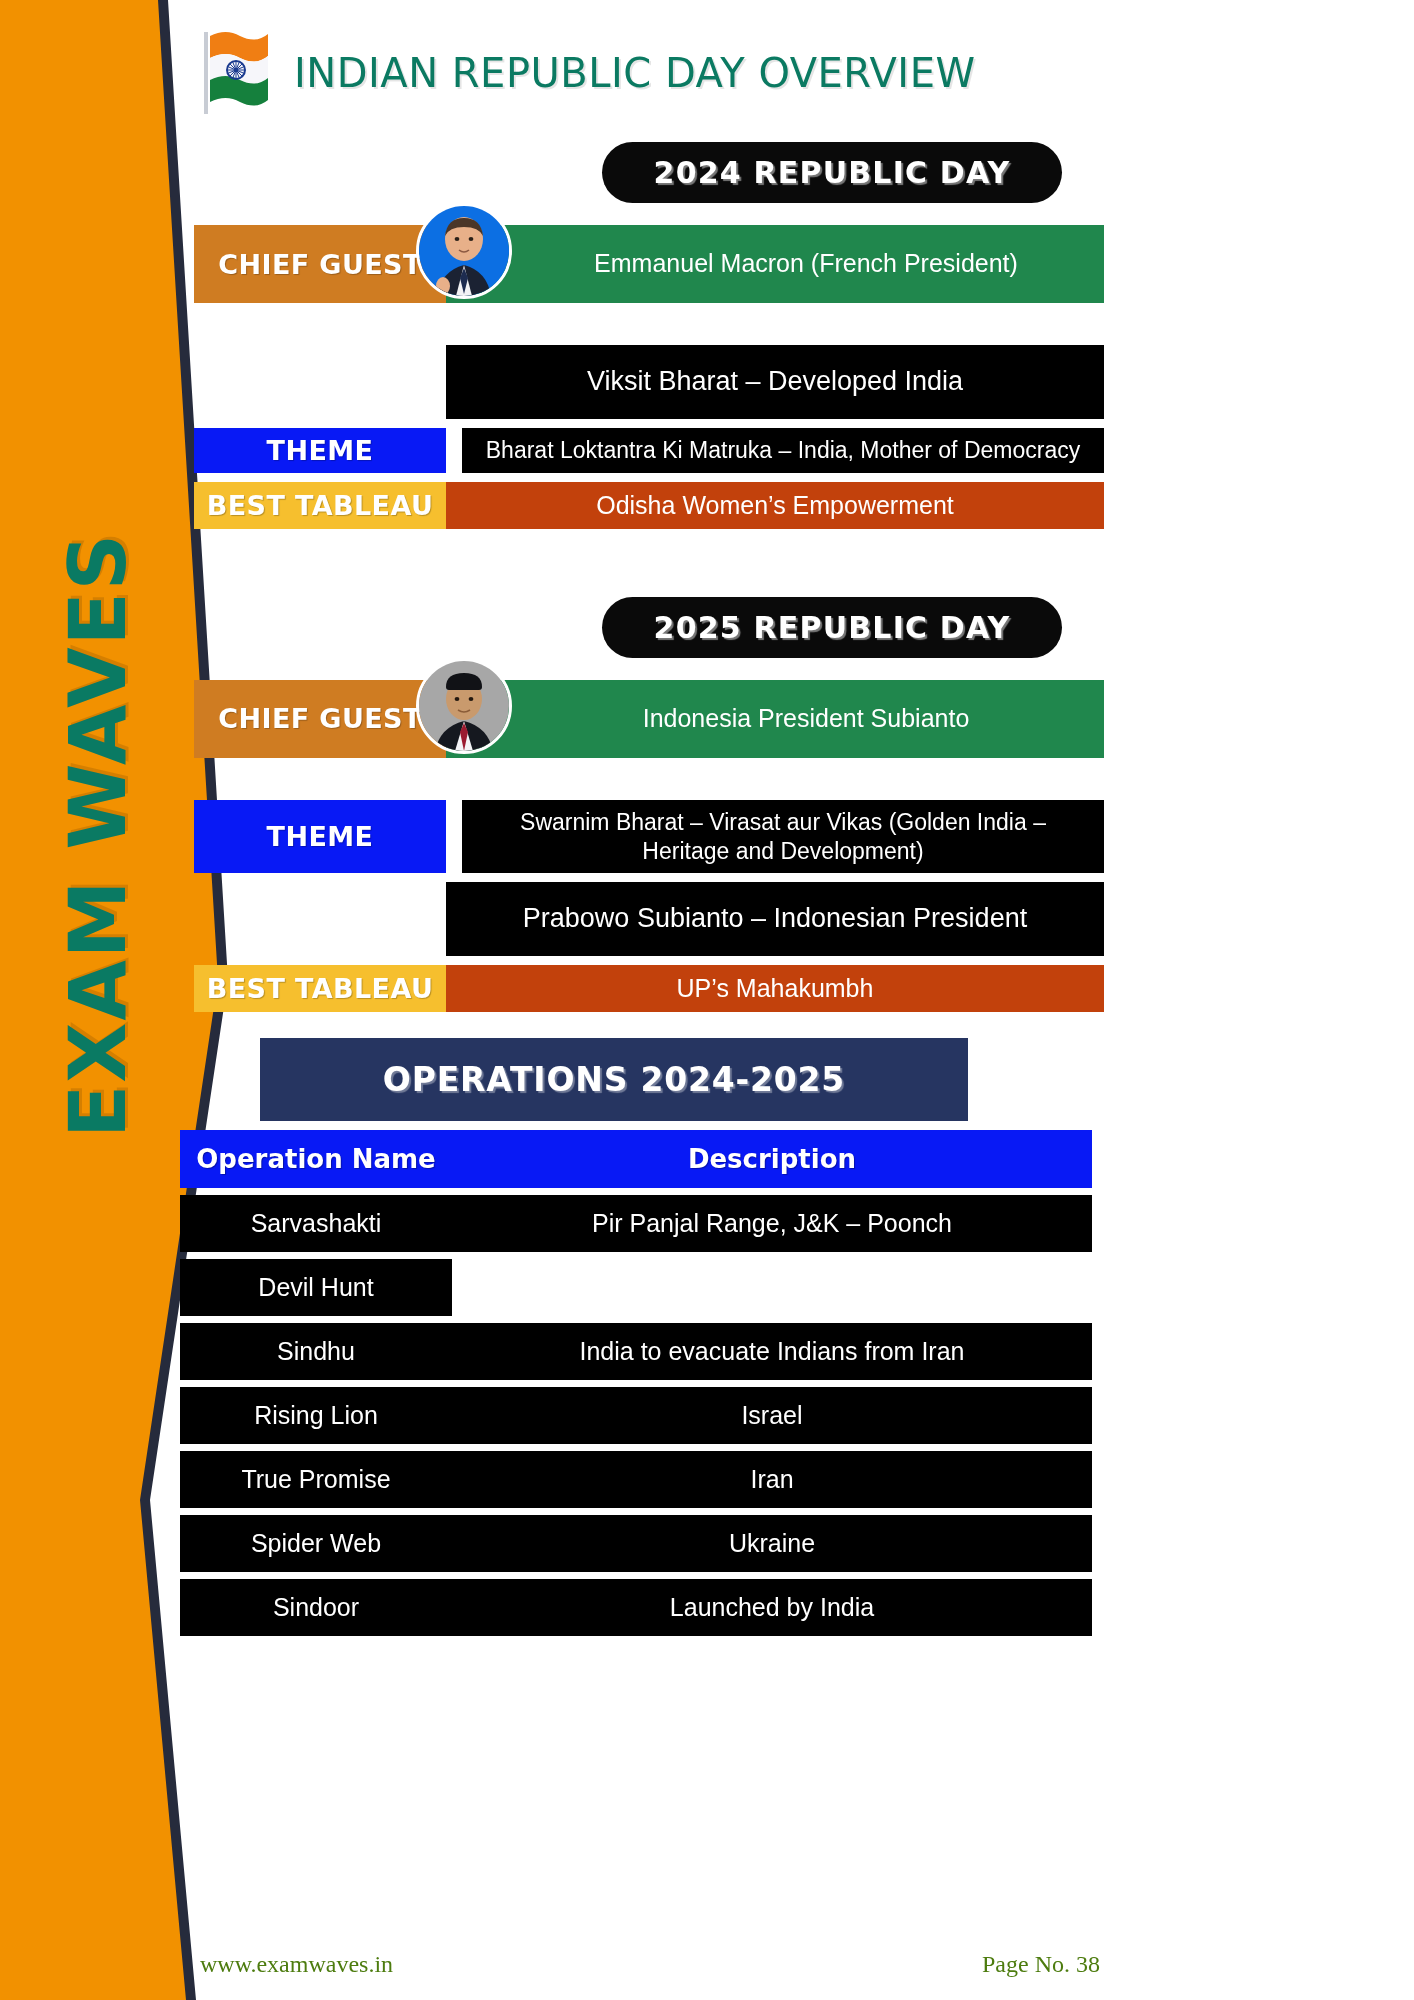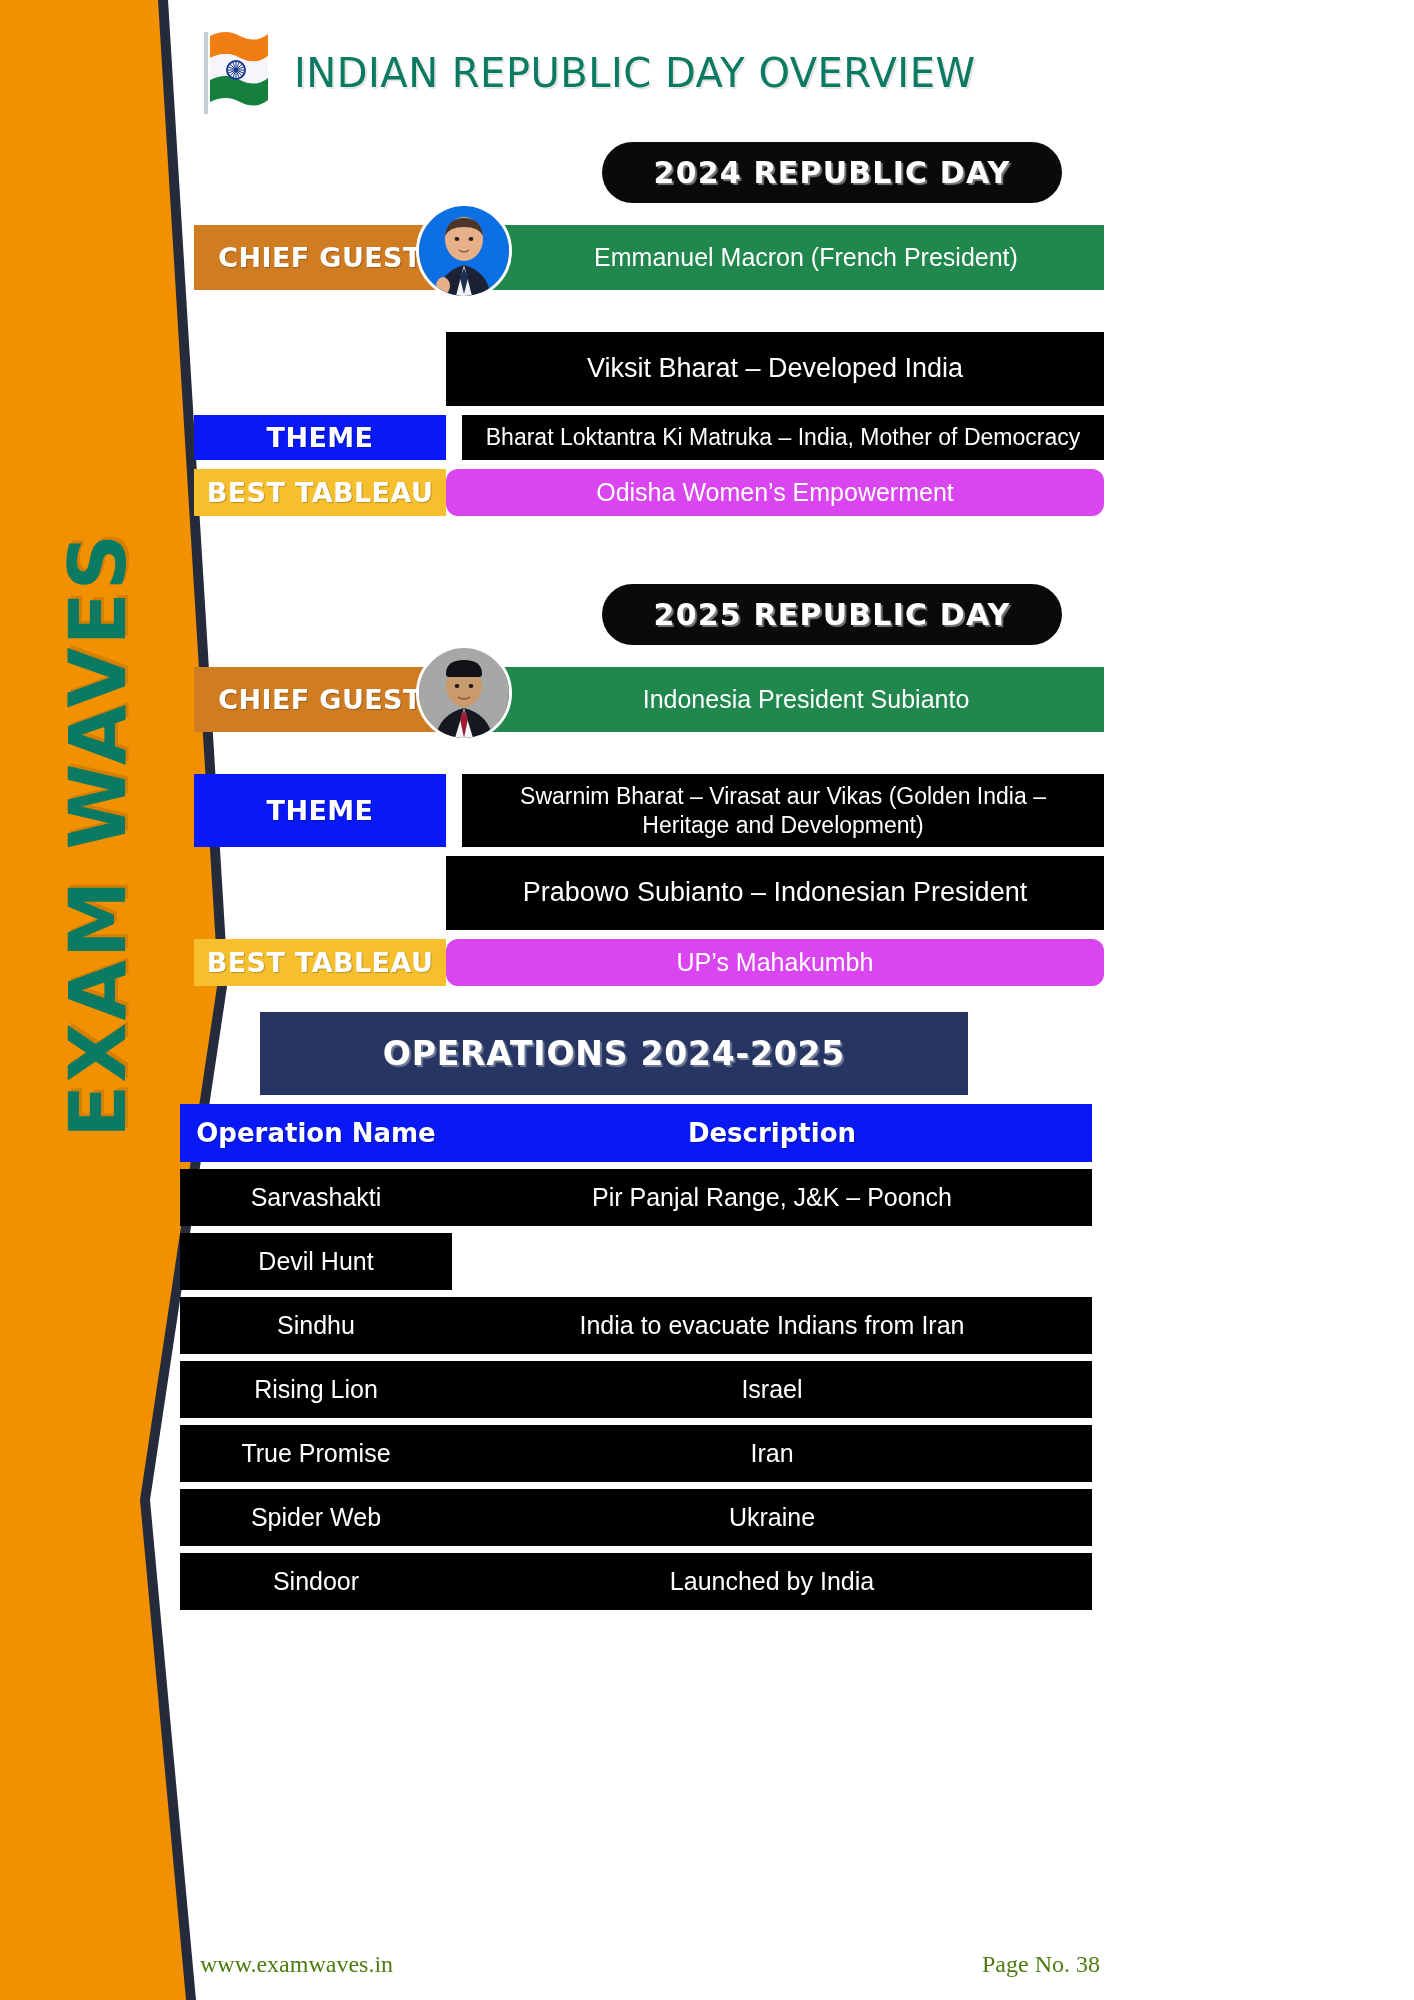--- a/index.html
+++ b/index.html
@@ -109,24 +109,24 @@
     font-size: 25px;
     text-align: center;
     padding: 8px 18px;
     line-height: 1.25;
   }
   .lbl.orange { background: #cf7c22; }
   .lbl.blue   { background: #0819f5; }
   .lbl.gold   { background: #f6bf2e; }
   .val.green  { background: #20874d; }
   .val.black  { background: #000000; margin-left: 16px; }
-  .val.magenta{ background: #d946ef; border-radius: 12px; }
-
-  
-  .guest-row { position: relative; height: 65px; margin-top: 22px; }
+  .val.magenta{ background: #c2410c; }
+
+  
+  .guest-row { position: relative; height: 78px; margin-top: 22px; }
   .guest-row .lbl { padding-right: 0; }
   .guest-row .val { justify-content: center; padding-left: 80px; }
   .avatar {
     position: absolute;
     left: 222px;
     top: -22px;
     width: 96px; height: 96px;
     border-radius: 50%;
     overflow: hidden;
     border: 3px solid #ffffff;

